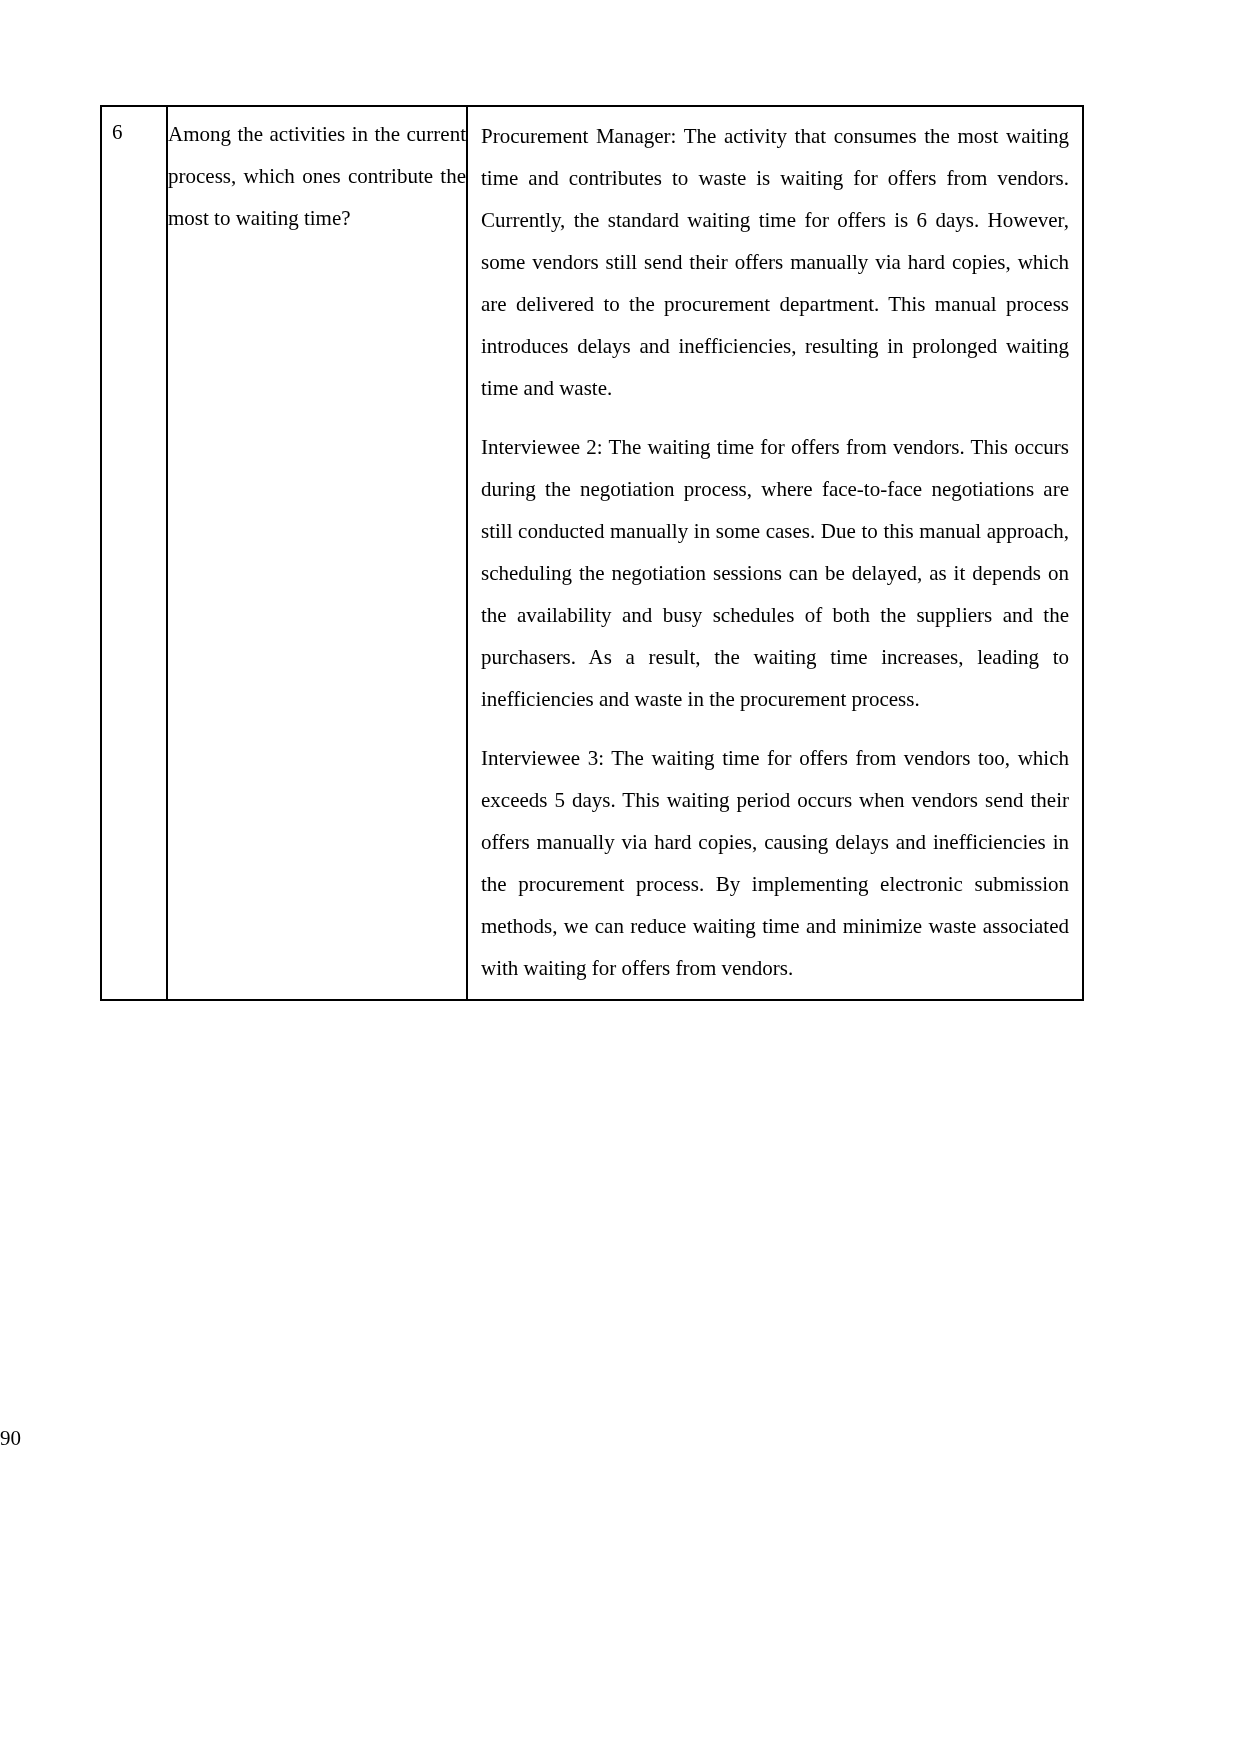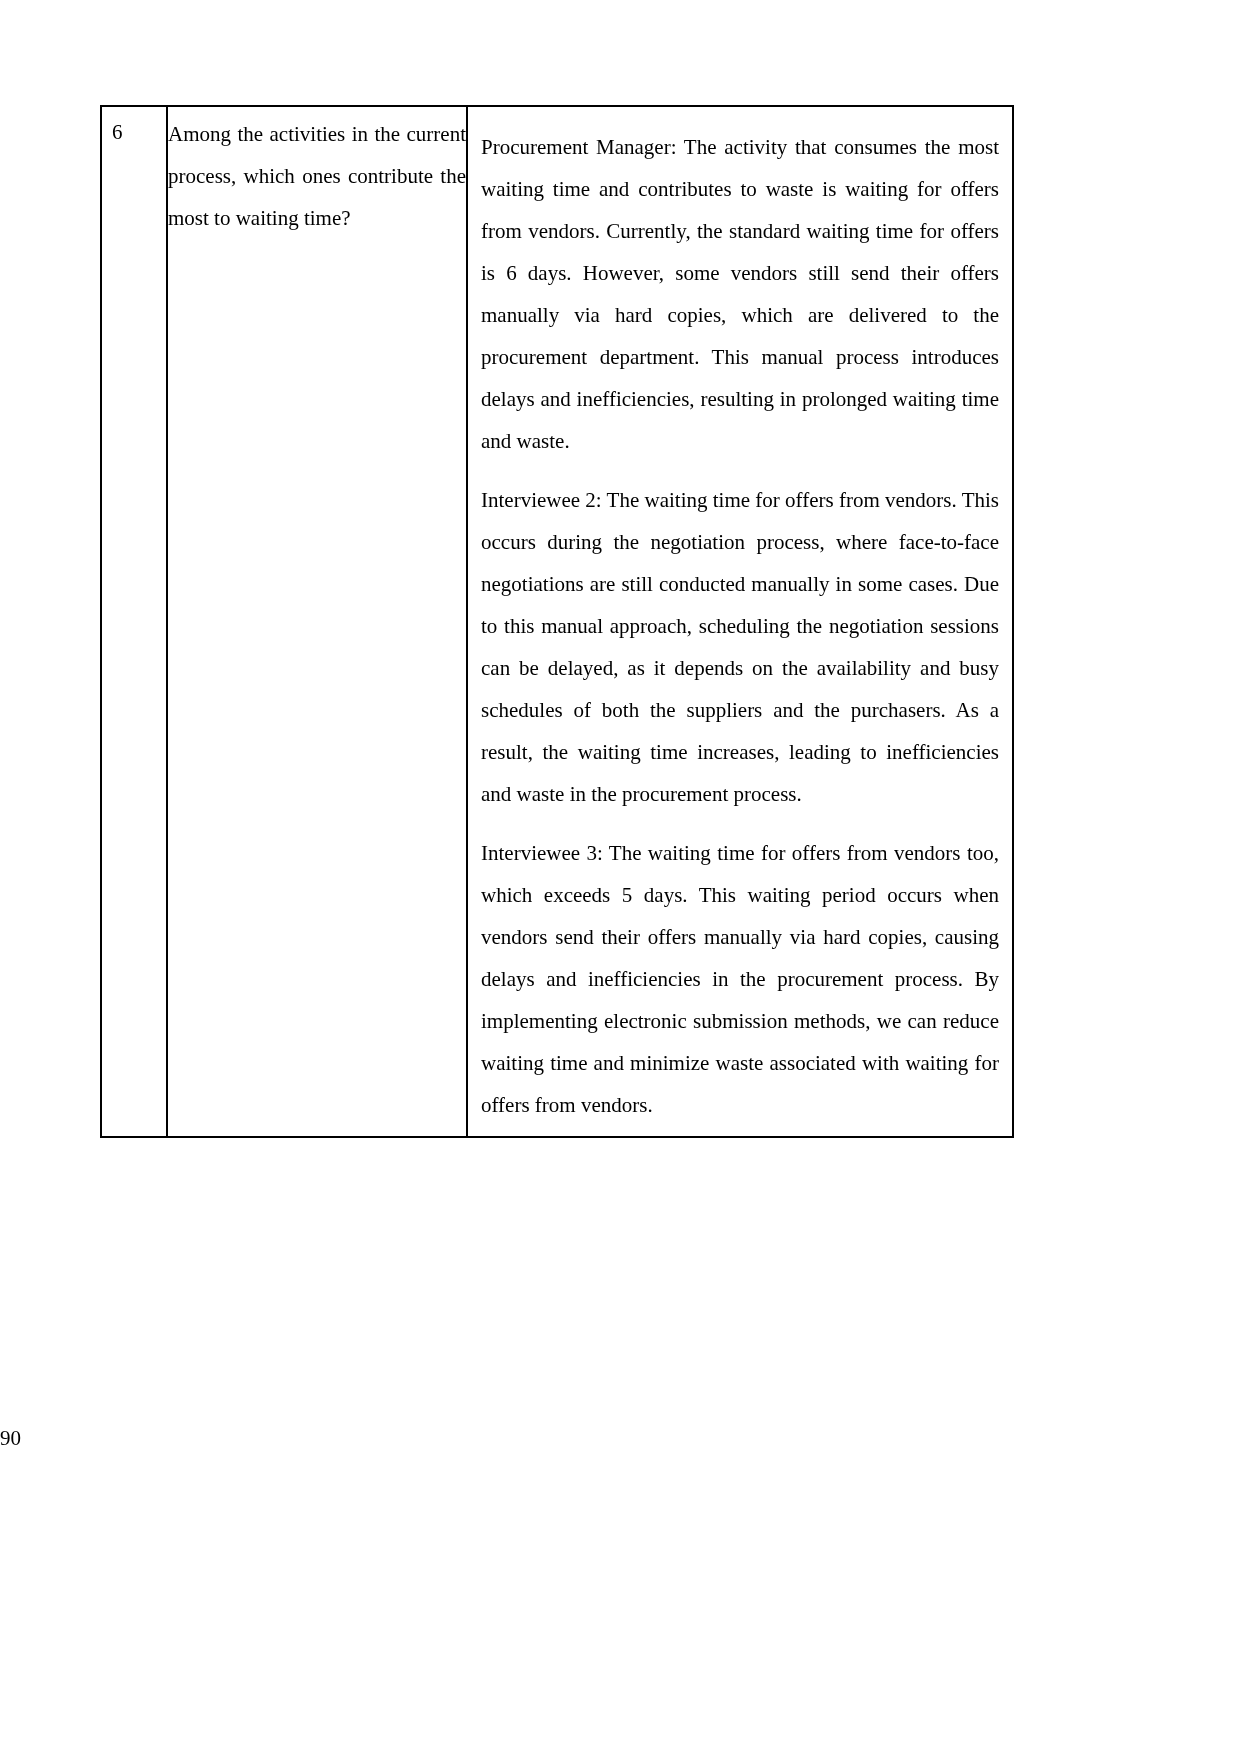--- a/index.html
+++ b/index.html
@@ -35,22 +35,22 @@
     vertical-align: middle;
     padding: 4px 8px 4px 10px;
     text-align: left;
   }
   td.col-q {
     width: 300px;
     vertical-align: middle;
     padding: 6px 0;
   }
   td.col-a {
-    width: 546px;
-    padding: 19px 13px 10px 13px;
+    width: 616px;
+    padding: 8px 13px 10px 13px;
     margin-left: 35px;
   }
   .justified {
     text-align: justify;
     text-justify: inter-word;
   }
   td.col-a p.answer {
     margin: 0 0 17px 0;
   }
   td.col-a p.answer:last-child {

